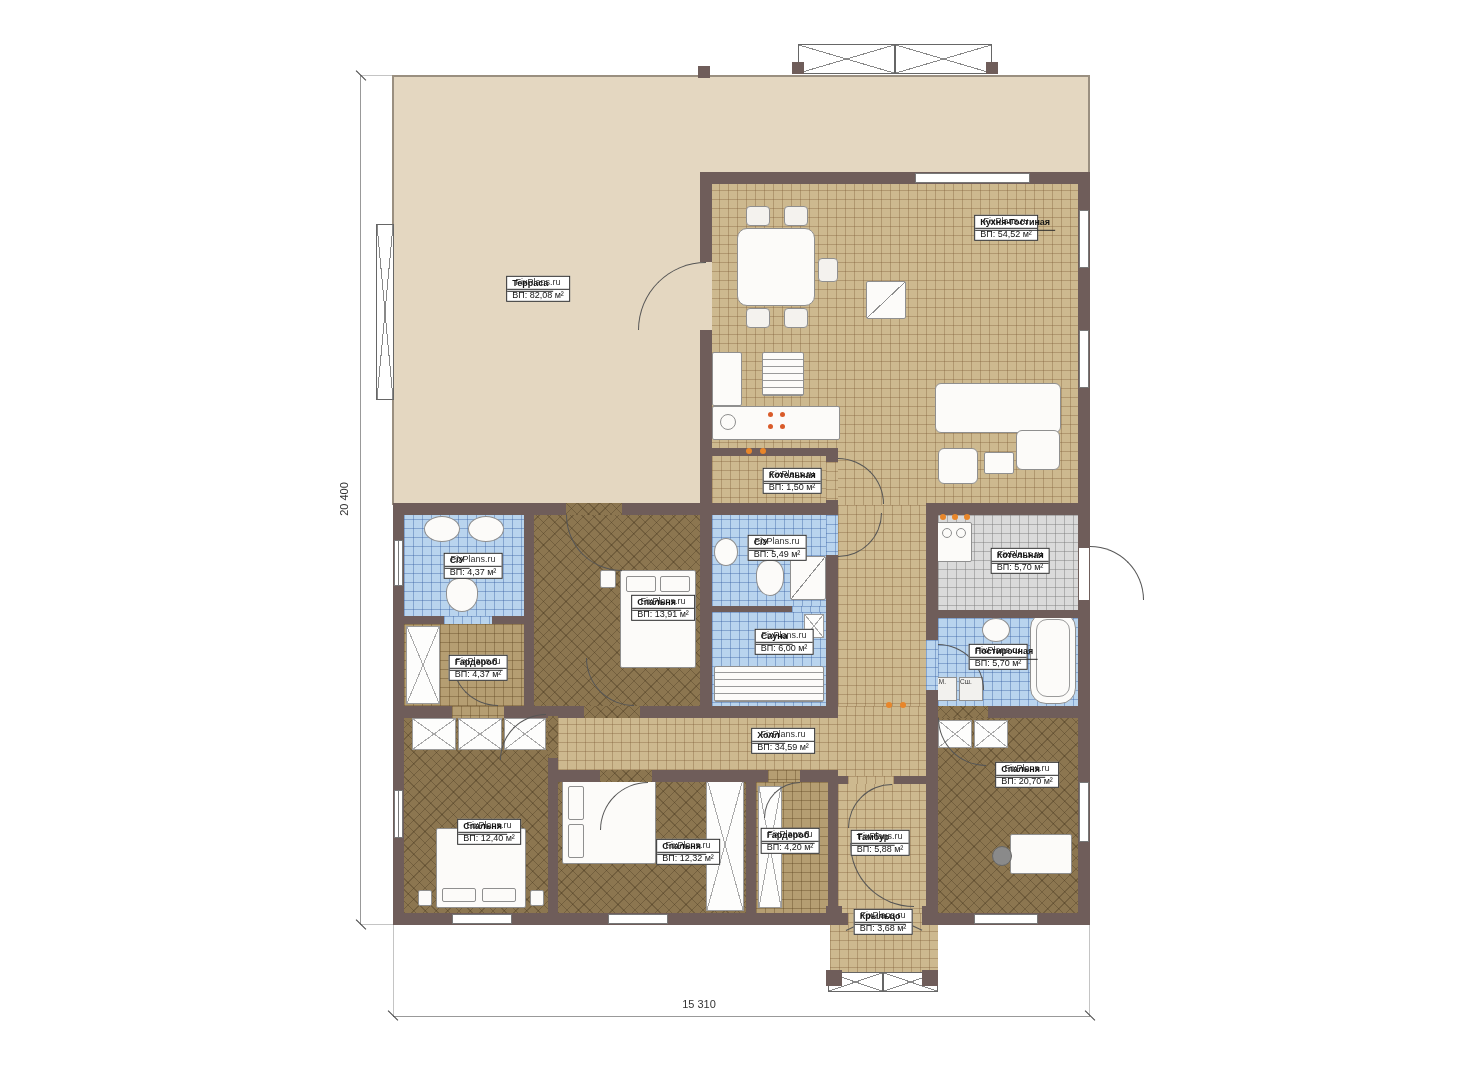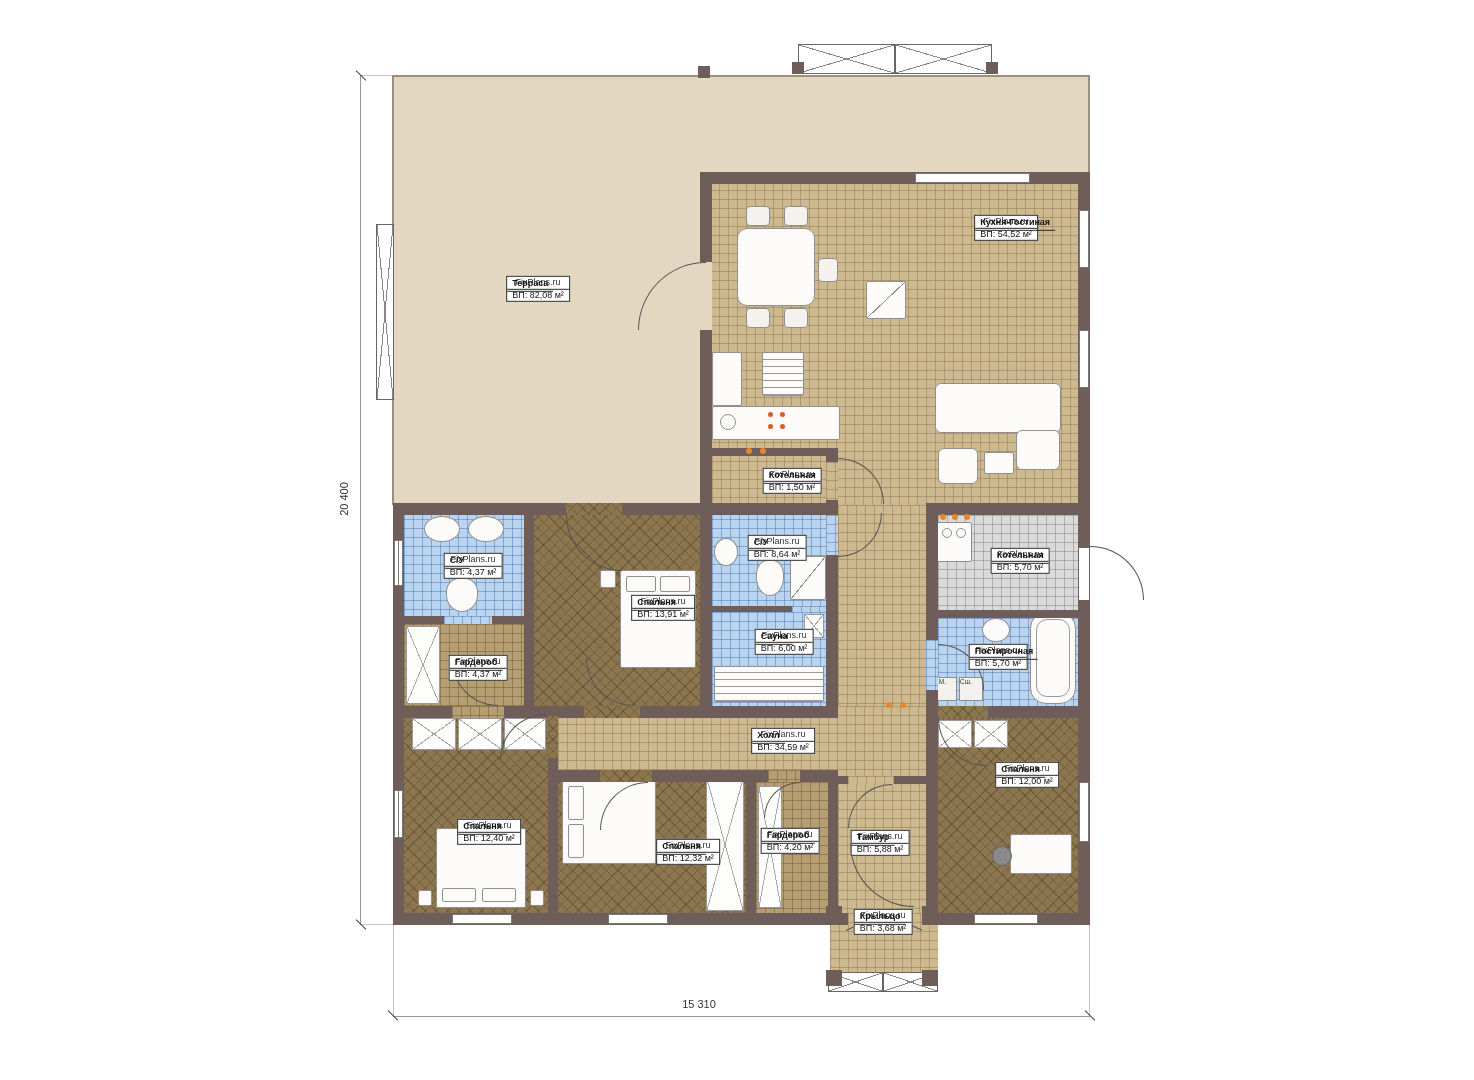--- a/index.html
+++ b/index.html
@@ -298,21 +298,21 @@
     <span class="bot">ВП: 1,50 м²</span>
   </div>
   <div class="rlabel" style="left:473px;top:566px">
     <em>С/У</em>
     <span class="mid">FixPlans.ru</span>
     <span class="bot">ВП: 4,37 м²</span>
   </div>
   <div class="rlabel" style="left:777px;top:548px">
     <em>С/У</em>
     <span class="mid">FixPlans.ru</span>
-    <span class="bot">ВП: 8,64 м²</span>
+    <span class="bot">ВП: 5,49 м²</span>
   </div>
   <div class="rlabel" style="left:1020px;top:561px">
     <em>Котельная</em>
     <span class="mid">FixPlans.ru</span>
     <span class="bot">ВП: 5,70 м²</span>
   </div>
   <div class="rlabel" style="left:663px;top:608px">
     <em>Спальня</em>
     <span class="mid">FixPlans.ru</span>
     <span class="bot">ВП: 13,91 м²</span>
@@ -353,21 +353,21 @@
     <span class="bot">ВП: 4,20 м²</span>
   </div>
   <div class="rlabel" style="left:880px;top:843px">
     <em>Тамбур</em>
     <span class="mid">FixPlans.ru</span>
     <span class="bot">ВП: 5,88 м²</span>
   </div>
   <div class="rlabel" style="left:1027px;top:775px">
     <em>Спальня</em>
     <span class="mid">FixPlans.ru</span>
-    <span class="bot">ВП: 12,00 м²</span>
+    <span class="bot">ВП: 20,70 м²</span>
   </div>
   <div class="rlabel" style="left:883px;top:922px">
     <em>Крыльцо</em>
     <span class="mid">FixPlans.ru</span>
     <span class="bot">ВП: 3,68 м²</span>
   </div>
 
   <i class="dline" style="left:360px;top:76px;width:1px;height:849px"></i>
   <i class="dext" style="left:360px;top:75px;width:33px;height:1px"></i>
   <i class="dext" style="left:360px;top:924px;width:33px;height:1px"></i>

